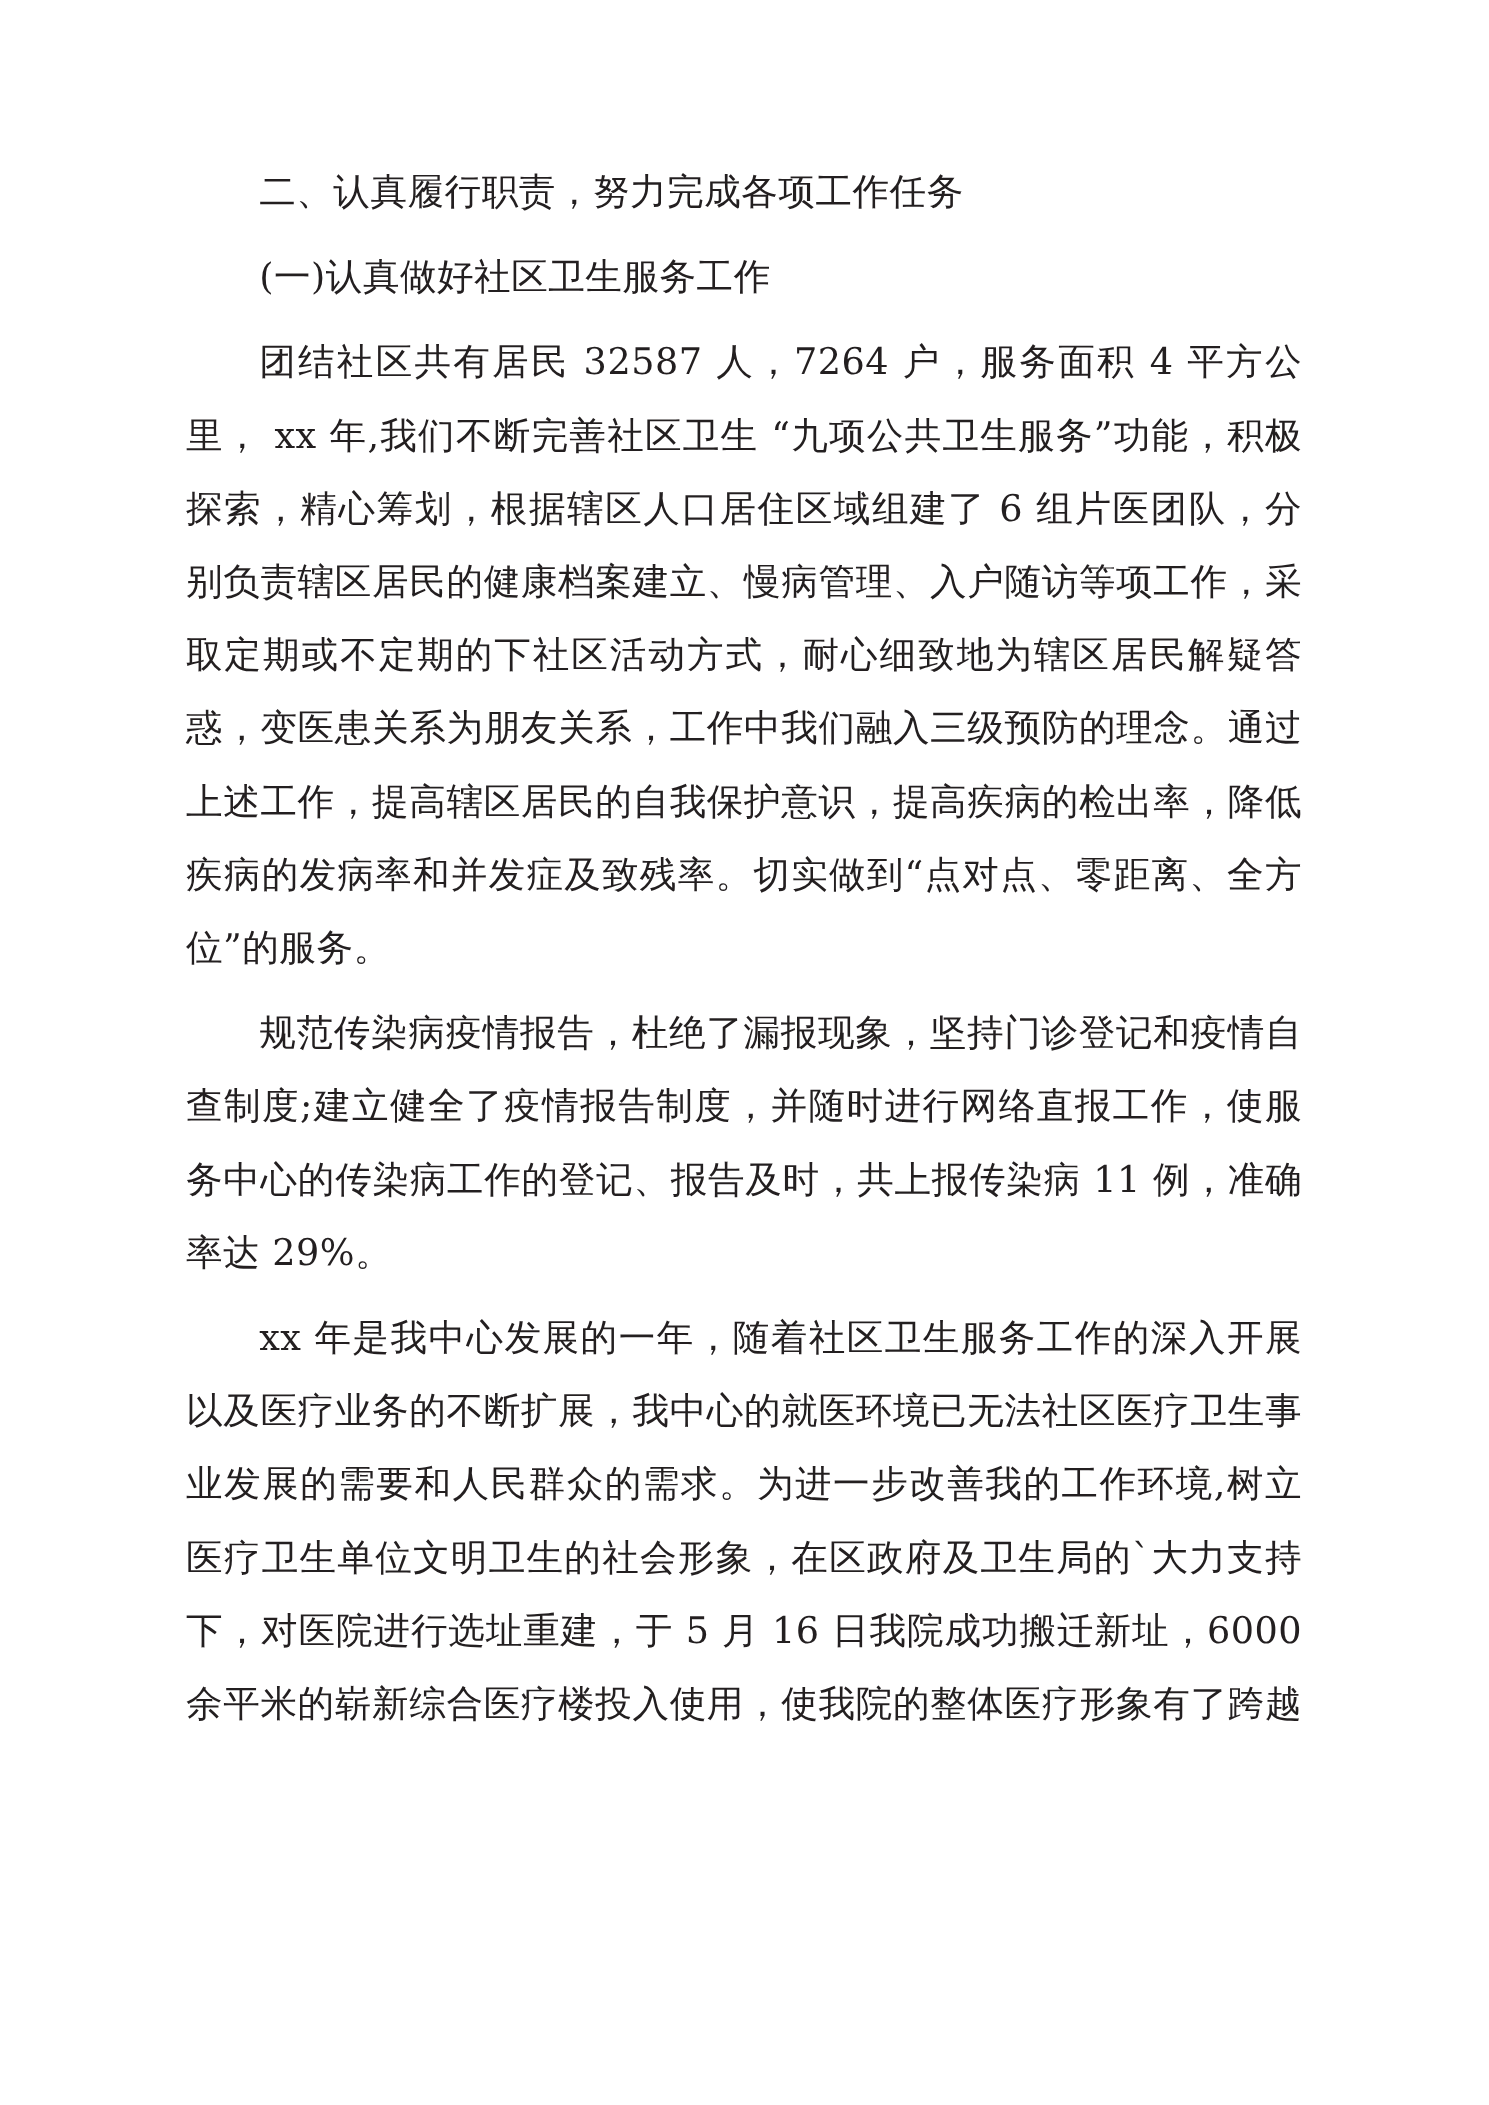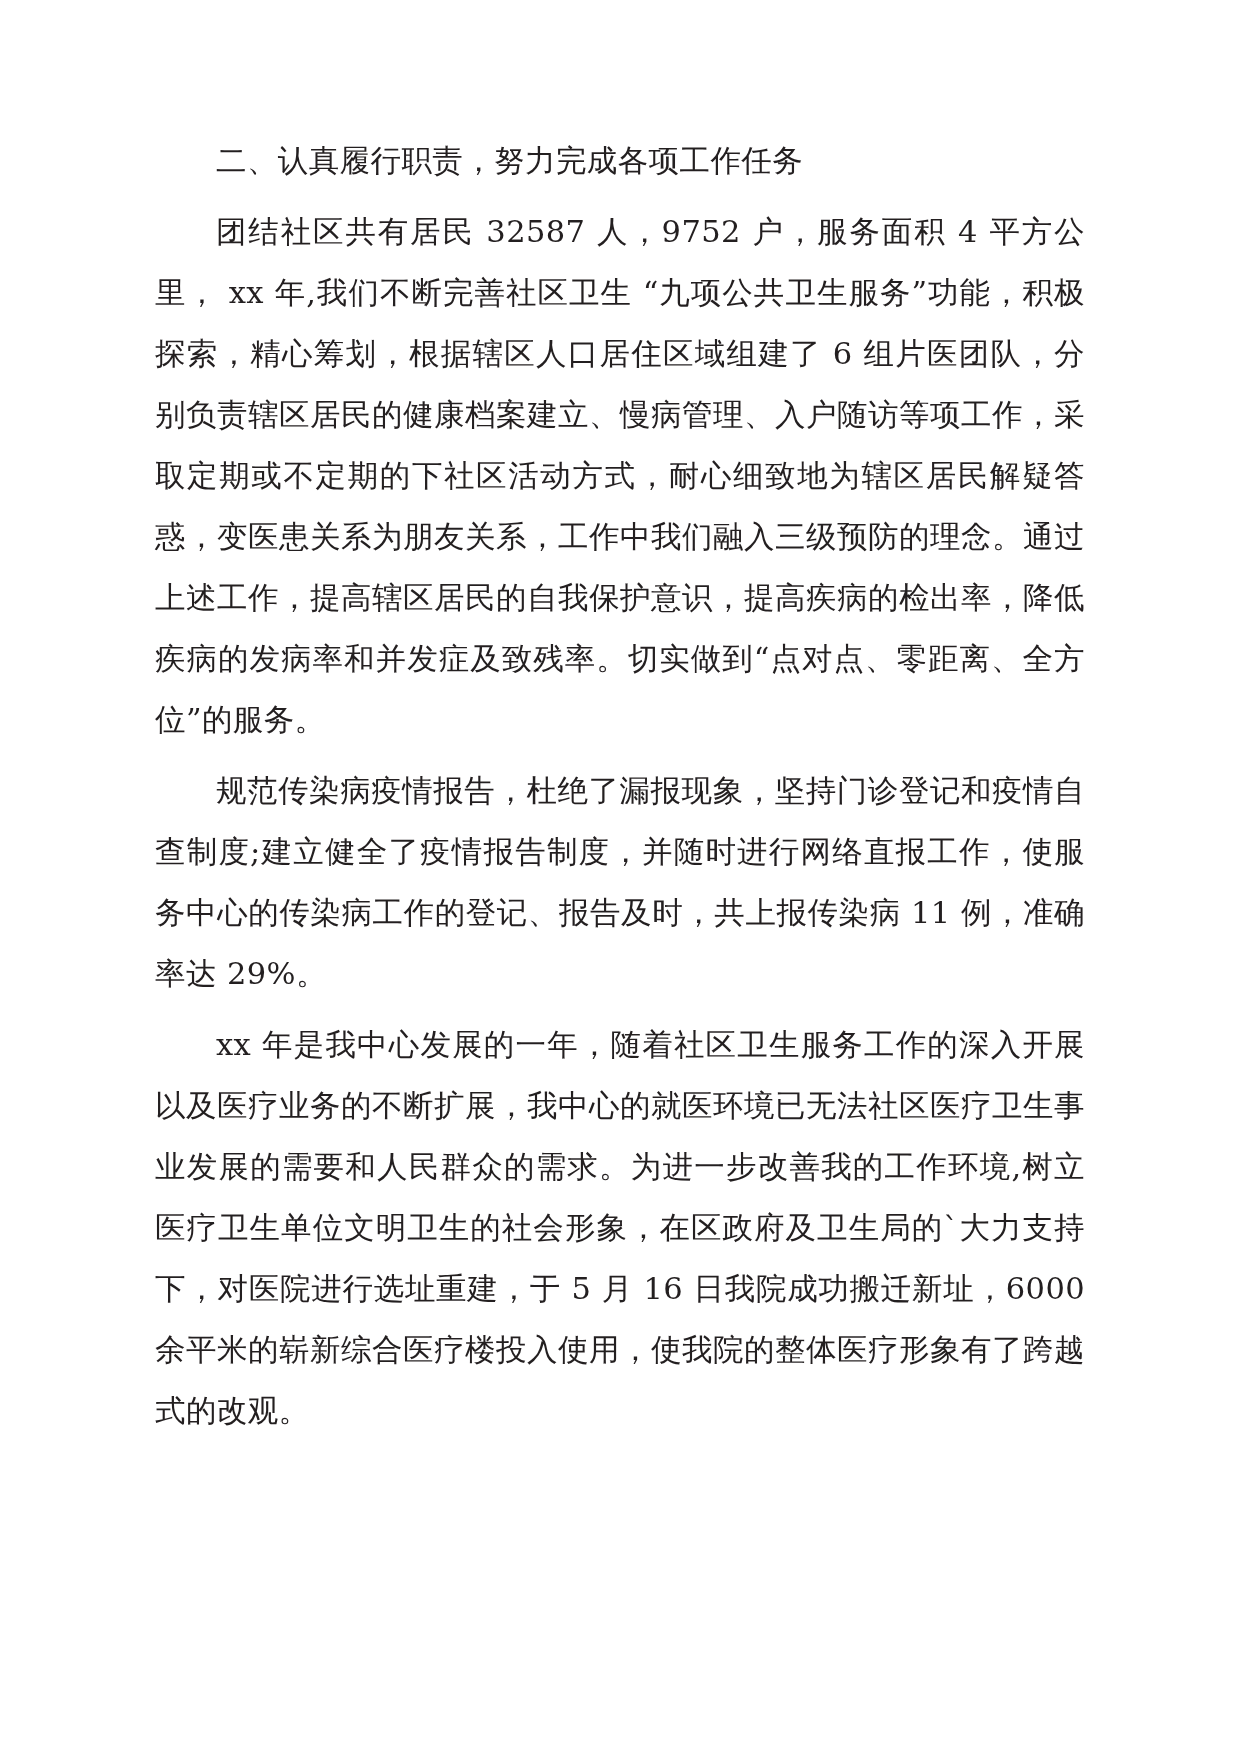--- a/index.html
+++ b/index.html
@@ -41,22 +41,23 @@
   }
 </style>
 </head>
 <body>
 
 <div class="page">
   <div class="content">
 
     <p class="para heading">二、认真履行职责，努力完成各项工作任务</p>
 
+    <p class="para heading gap">(一)认真做好社区卫生服务工作</p>
 
-    <p class="para gap">团结社区共有居民 32587 人，9752 户，服务面积 4 平方公里， xx 年,我们不断完善社区卫生 “九项公共卫生服务”功能，积极探索，精心筹划，根据辖区人口居住区域组建了 6 组片医团队，分别负责辖区居民的健康档案建立、慢病管理、入户随访等项工作，采取定期或不定期的下社区活动方式，耐心细致地为辖区居民解疑答惑，变医患关系为朋友关系，工作中我们融入三级预防的理念。通过上述工作，提高辖区居民的自我保护意识，提高疾病的检出率，降低疾病的发病率和并发症及致残率。切实做到“点对点、零距离、全方位”的服务。</p>
+    <p class="para gap">团结社区共有居民 32587 人，7264 户，服务面积 4 平方公里， xx 年,我们不断完善社区卫生 “九项公共卫生服务”功能，积极探索，精心筹划，根据辖区人口居住区域组建了 6 组片医团队，分别负责辖区居民的健康档案建立、慢病管理、入户随访等项工作，采取定期或不定期的下社区活动方式，耐心细致地为辖区居民解疑答惑，变医患关系为朋友关系，工作中我们融入三级预防的理念。通过上述工作，提高辖区居民的自我保护意识，提高疾病的检出率，降低疾病的发病率和并发症及致残率。切实做到“点对点、零距离、全方位”的服务。</p>
 
     <p class="para gap">规范传染病疫情报告，杜绝了漏报现象，坚持门诊登记和疫情自查制度;建立健全了疫情报告制度，并随时进行网络直报工作，使服务中心的传染病工作的登记、报告及时，共上报传染病 11 例，准确率达 29%。</p>
 
 
     <p class="para gap">xx 年是我中心发展的一年，随着社区卫生服务工作的深入开展以及医疗业务的不断扩展，我中心的就医环境已无法社区医疗卫生事业发展的需要和人民群众的需求。为进一步改善我的工作环境,树立医疗卫生单位文明卫生的社会形象，在区政府及卫生局的`大力支持下，对医院进行选址重建，于 5 月 16 日我院成功搬迁新址，6000 余平米的崭新综合医疗楼投入使用，使我院的整体医疗形象有了跨越式的改观。</p>
 
   </div>
 </div>
 
 </body></html>

